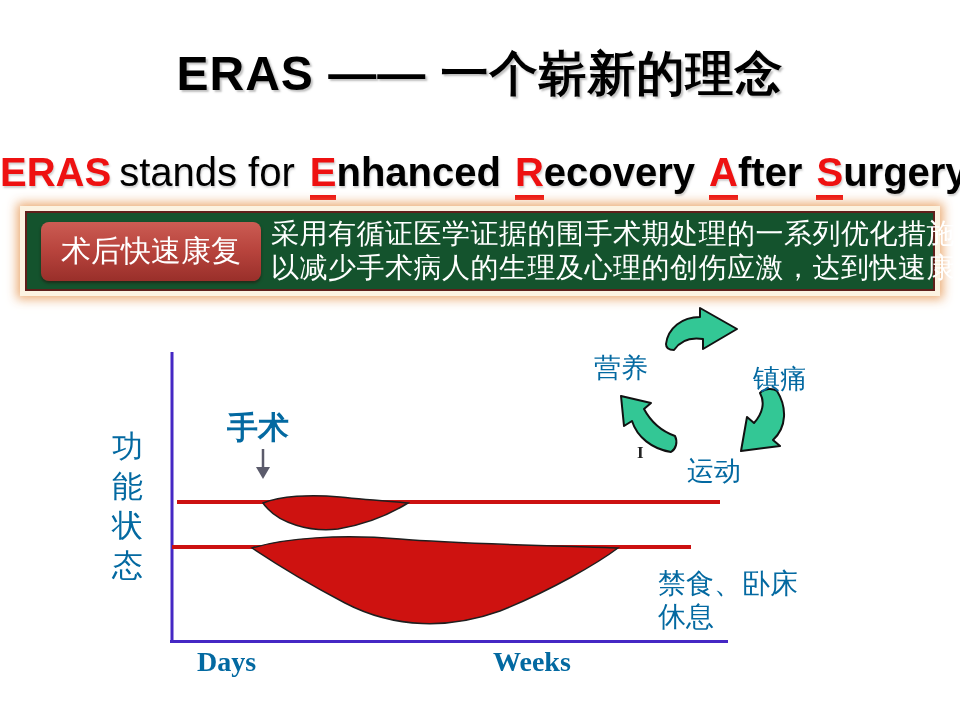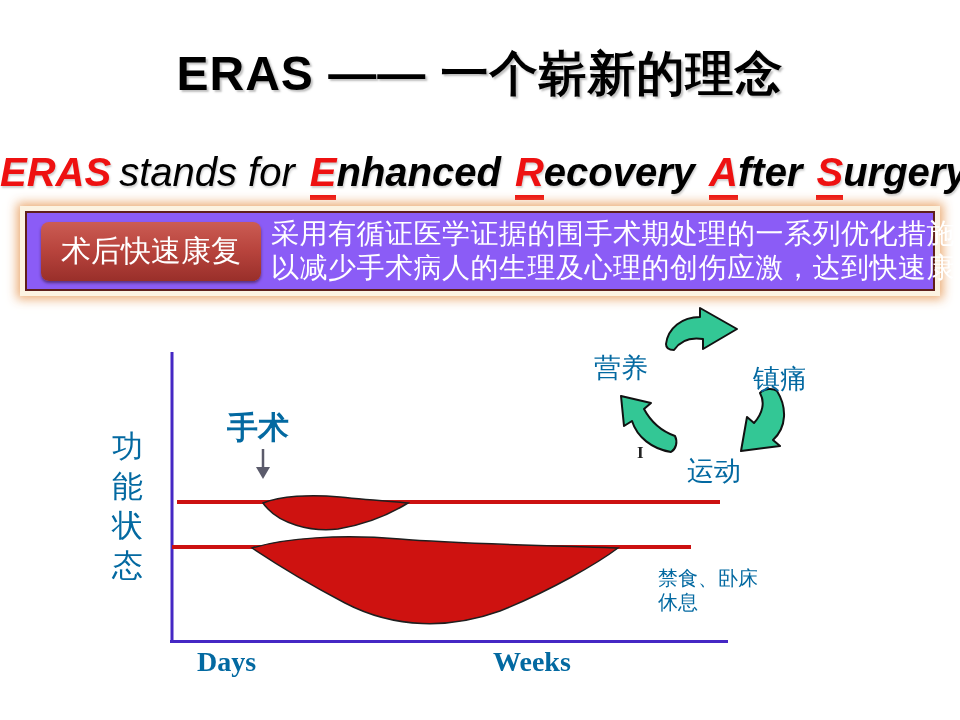--- a/index.html
+++ b/index.html
@@ -12,55 +12,54 @@
     position:absolute;top:42px;left:0;width:960px;text-align:center;
     font-size:48px;font-weight:bold;color:#000;
     text-shadow:2px 2px 2px rgba(130,130,130,.5);
     letter-spacing:1px;white-space:nowrap;
   }
   
   .subtitle{
     position:absolute;top:150px;left:0;width:960px;text-align:right;
     font-size:40px;color:#000;white-space:nowrap;
     text-shadow:1px 2px 2px rgba(150,150,150,.45);
-    font-style:italic;
   }
   .subtitle .eras{color:#ee1111;font-weight:bold;}
   .subtitle .connector{font-weight:400;margin:0 8px;}
   .subtitle .word{font-weight:bold;margin:0 7px;}
   .subtitle .initial{color:#ee1111;border-bottom:5px solid #ee1111;padding-bottom:1px;}
   
   .def-box{
     position:absolute;left:20px;top:206px;width:920px;height:90px;
     box-sizing:border-box;background:#fcf3e1;padding:5px;
     box-shadow:0 0 10px 3px rgba(233,162,100,.9);
   }
   .def-inner{
     width:100%;height:100%;box-sizing:border-box;
-    background:#8b5cf6;border:2px solid #5f1f1a;
+    background:#14532d;border:2px solid #5f1f1a;
     display:flex;align-items:center;text-align:center;
   }
   .def-badge{
     flex:0 0 auto;margin:0 10px 0 14px;padding:9px 20px;
     background:linear-gradient(180deg,#cb5c53 0%,#b8443d 48%,#992f2a 100%);
     border-radius:8px;box-shadow:0 2px 3px rgba(40,5,5,.5);
     color:#fff;font-size:30px;white-space:nowrap;
   }
   .def-text{
     flex:1 1 auto;color:#fff;font-size:28px;line-height:1.2;
     letter-spacing:.5px;white-space:nowrap;
   }
   
   .lbl{position:absolute;color:#0369a1;}
   .y-axis-label{left:112px;top:427px;font-size:31px;line-height:1.28;white-space:pre-line;text-align:center;}
   .surgery{left:227px;top:407px;font-size:31px;font-weight:600;}
   .tick{font-family:"Liberation Serif",serif;font-weight:bold;font-size:28px;}
   .tick-days{left:197px;top:646px;}
   .tick-weeks{left:493px;top:646px;}
-  .annotation{left:658px;top:567px;font-size:20px;line-height:1.18;white-space:pre-line;}
+  .annotation{left:658px;top:567px;font-size:28px;line-height:1.18;white-space:pre-line;}
   .cyc{font-size:27px;}
   .cyc-nutrition{left:594px;top:350px;}
   .cyc-analgesia{left:753px;top:361px;}
   .cyc-exercise{left:681px;top:453px;margin-left:6px;}
   .artifact-i{left:637px;top:443px;font-family:"Liberation Serif",serif;font-size:17px;font-weight:bold;color:#222;}
   .overlay{position:absolute;left:0;top:0;width:960px;height:720px;}
 </style>
 </head>
 <body>
 

